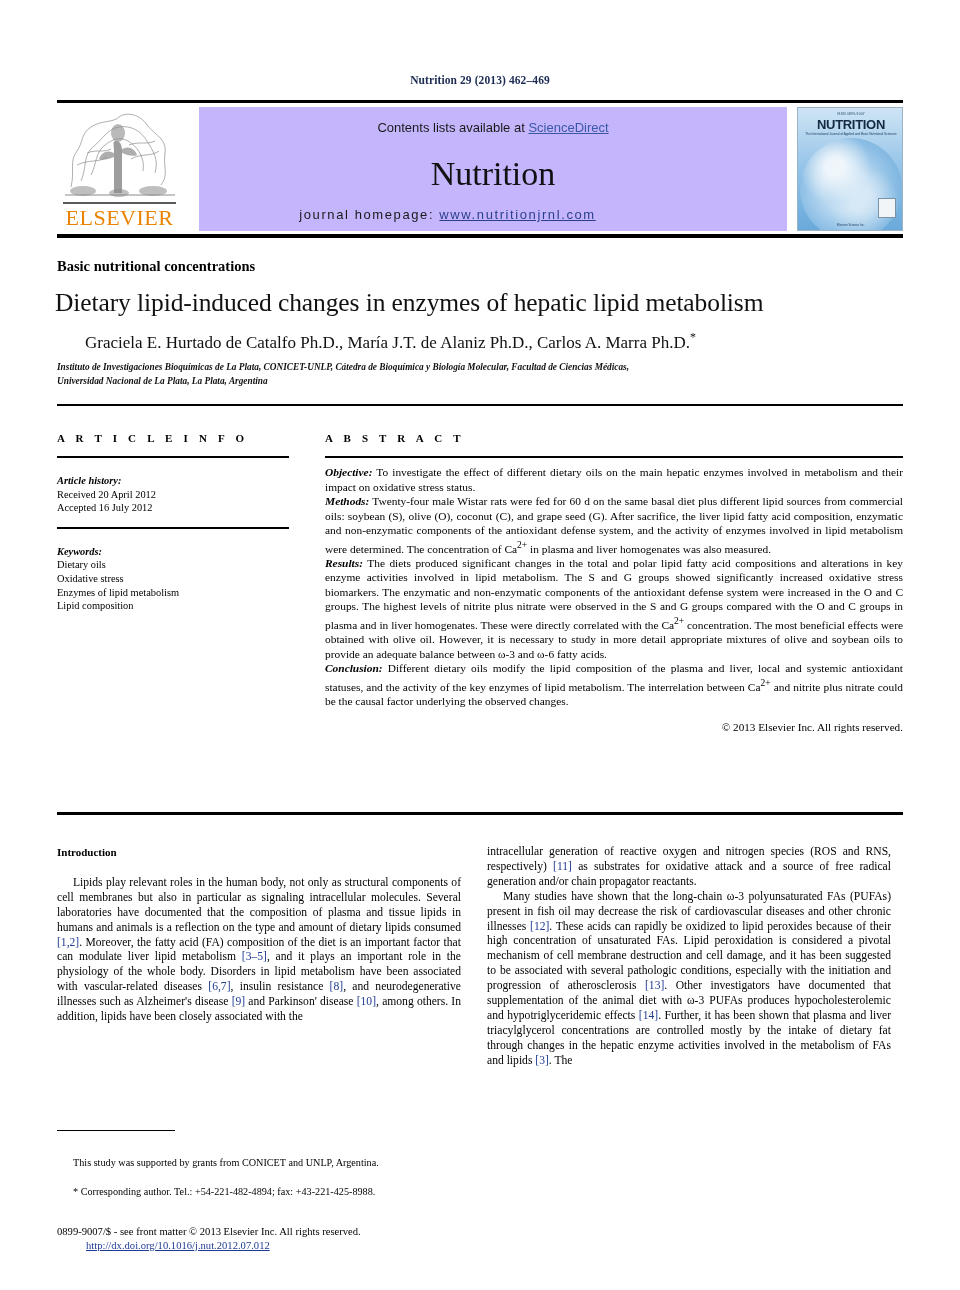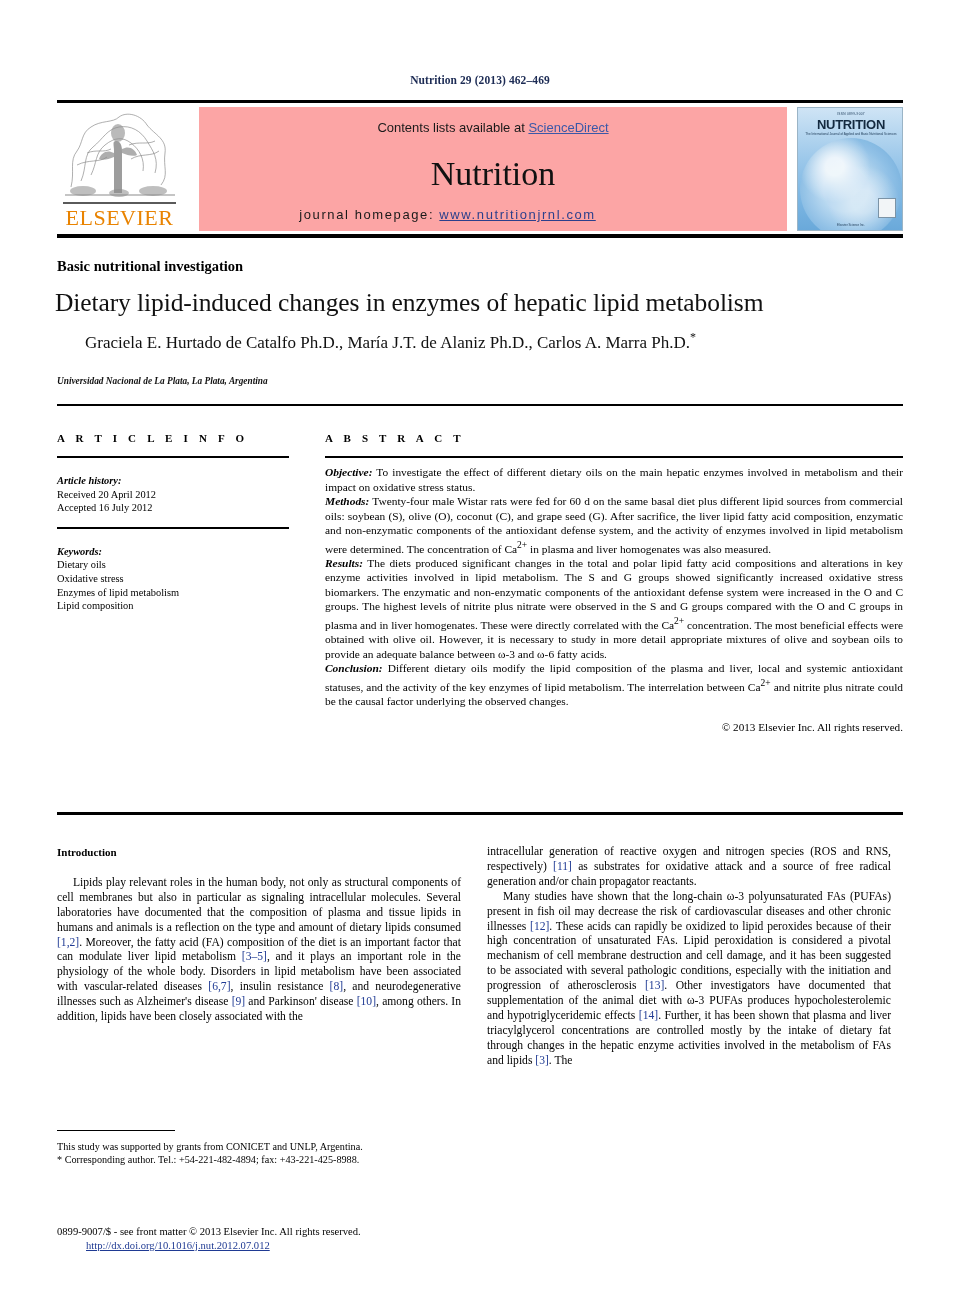--- a/index.html
+++ b/index.html
@@ -82,21 +82,21 @@
     position: absolute;
     left: 6px; top: 95px;
     width: 113px; height: 2px;
     background: #5a5a5a;
   }
   .journal-band {
     position: absolute;
     left: 142px; top: 7px;
     width: 588px;
     height: 124px;
-    background: #fca5a5;
+    background: #c4b5fd;
   }
   .contents-line {
     position: absolute;
     left: 0; top: 13px;
     width: 588px;
     text-align: center;
     font-family: "Liberation Sans", sans-serif;
     font-size: 13px;
     color: #1a1a1a;
   }
@@ -331,21 +331,21 @@
     background: #000;
   }
   .footnotes {
     position: absolute;
     left: 57px; top: 1140px;
     width: 404px;
     font-family: "Liberation Serif", serif;
     font-size: 10.2px;
     line-height: 13.4px;
   }
-  .footnotes .fn { margin: 0; }
+  .footnotes .fn { margin: 16px; }
   .footnotes .fn.indent { text-indent: 8px; }
   .footnotes .ital { font-style: italic; }
   .mail { color: #1f3a93; }
   .issn-block {
     position: absolute;
     left: 57px; top: 1225px;
     width: 500px;
     font-family: "Liberation Serif", serif;
     font-size: 10.6px;
     line-height: 14px;
@@ -405,27 +405,27 @@
       <div class="cover-title">NUTRITION</div>
       <div class="cover-sub">The International Journal of Applied and Basic Nutritional Sciences</div>
       <div class="cover-globe"></div>
       <div class="cover-elsevier-mark"></div>
       <div class="cover-bottom-label">Elsevier Science Inc.</div>
     </div>
 
     <div class="masthead-rule-bottom"></div>
   </div>
 
-  <div class="section-label">Basic nutritional investigation</div>
+  <div class="section-label">Basic nutritional concentrations</div>
   <div class="article-title">Dietary lipid-induced changes in enzymes of hepatic lipid metabolism</div>
   <div class="authors">
     <span>Graciela E. Hurtado de Catalfo Ph.D., María J.T. de Alaniz Ph.D., Carlos A. Marra Ph.D.</span><span class="star">*</span>
   </div>
   <div class="affiliation">
-    <br>
+    <span>Instituto de Investigaciones Bioquímicas de La Plata, CONICET-UNLP, Cátedra de Bioquímica y Biología Molecular, Facultad de Ciencias Médicas,</span><br>
     <span>Universidad Nacional de La Plata, La Plata, Argentina</span>
   </div>
   <div class="rule-under-title"></div>
 
   <div class="info-col">
     <div class="col-head">A R T I C L E  I N F O</div>
     <div class="info-rule"></div>
     <div class="info-block">
       <div class="ital">Article history:</div>
       <div>Received 20 April 2012</div>

